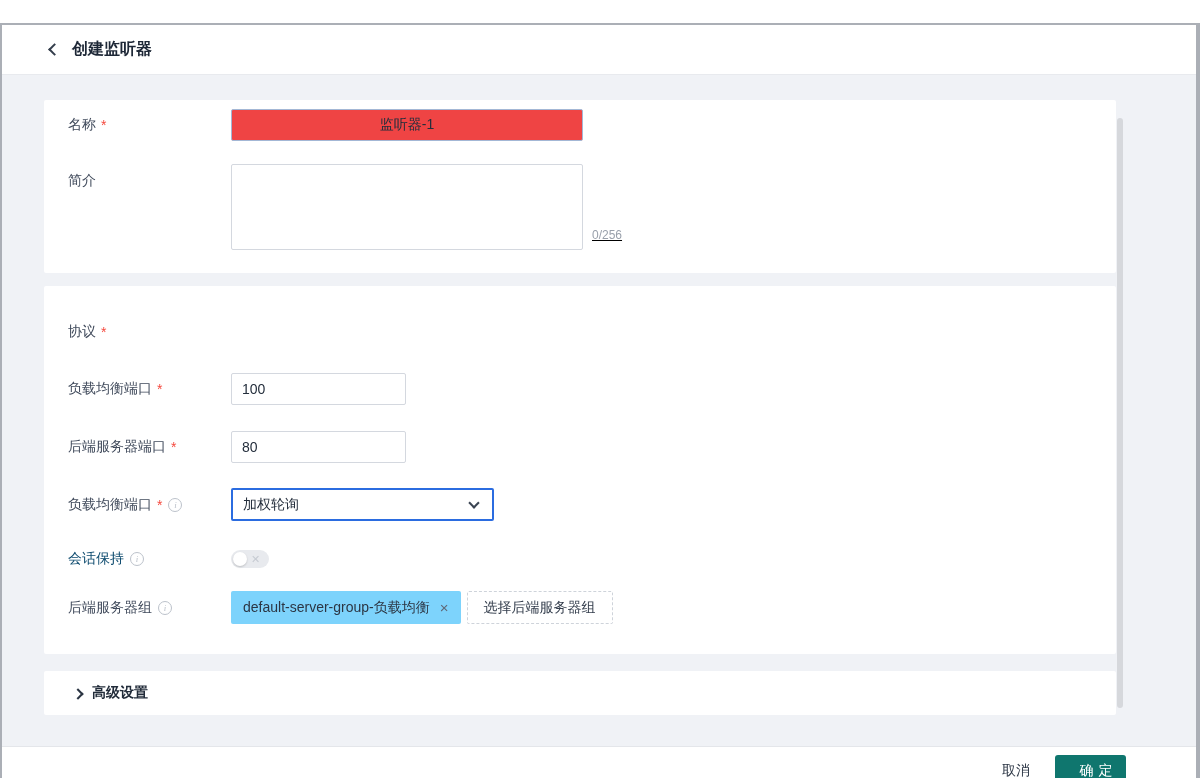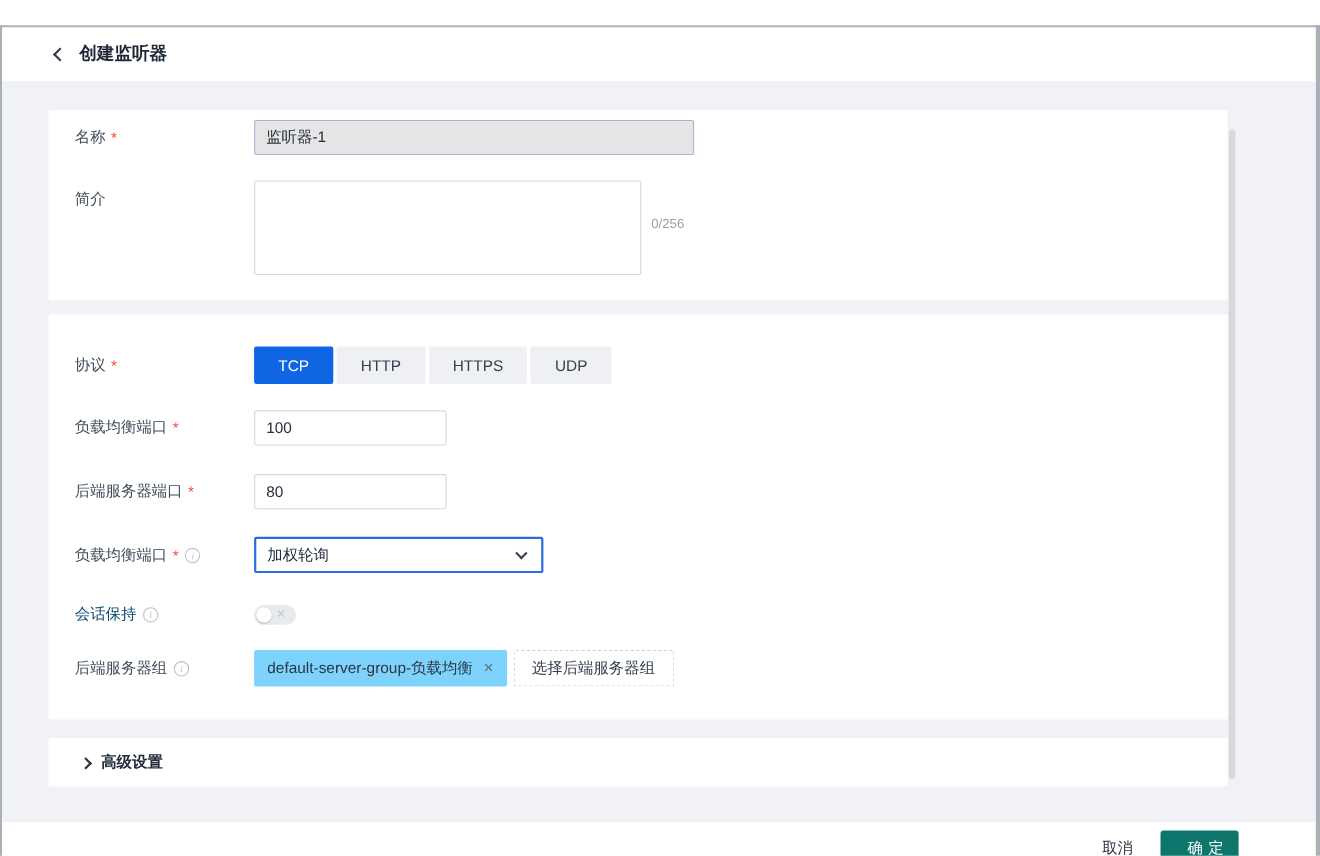--- a/index.html
+++ b/index.html
@@ -29,22 +29,22 @@
     font-size:14px; color:#414b5c; flex:0 0 auto; }
   .row.top .row-label { padding-top:8px; }
   .asterisk { color:#f5483d; font-size:14px; }
   .label-muted { color:#0c4a6e; }
   .info-icon { width:14px; height:14px; border:1px solid #bcc2cb; border-radius:50%;
     color:#bcc2cb; font-size:9px; line-height:12px; text-align:center; font-style:italic;
     font-family:"Liberation Serif",serif; flex:0 0 auto; margin-left:1px; }
 
   .text-input { height:32px; border:1px solid #d4d8df; border-radius:2px; padding:0 10px;
     font-size:14px; color:#242e3c; background:#fff; outline:none; font-family:inherit; }
-  .name-input { width:400px; background:#e5e5e5; border-color:#a3b7d5; }
-  .desc-wrap { display:flex; align-items:center; }
+  .name-input { width:352px; background:#ef4444; border-color:#a3b7d5;text-align:center; }
+  .desc-wrap { display:flex; align-items:flex-end;text-decoration:underline; }
   .textarea { width:352px; height:86px; border:1px solid #d4d8df; border-radius:2px;
     padding:8px 10px; font-size:14px; color:#242e3c; resize:none; outline:none; font-family:inherit; }
   .char-counter { font-size:12px; color:#99a0ab; margin-left:9px; padding-bottom:8px; }
 
   .row-name { height:32px; margin-bottom:23px; }
   .row-protocol { height:34px; margin-bottom:24px; }
   .row-lbport { height:32px; margin-bottom:26px; }
   .row-beport { height:32px; margin-bottom:25px; }
   .row-algo { height:33px; margin-bottom:29px; }
   .row-session { height:18px; margin-bottom:23px; }
@@ -123,26 +123,20 @@
       </div>
     </section>
 
     <section class="card card-config">
 
       <div class="row row-protocol">
         <div class="row-label">
           <span>协议</span>
           <span class="asterisk">*</span>
         </div>
-        <div class="seg-group">
-          <button class="seg-btn active">TCP</button>
-          <button class="seg-btn">HTTP</button>
-          <button class="seg-btn">HTTPS</button>
-          <button class="seg-btn">UDP</button>
-        </div>
       </div>
 
       <div class="row row-lbport">
         <div class="row-label">
           <span>负载均衡端口</span>
           <span class="asterisk">*</span>
         </div>
         <input class="text-input port-input" value="100" style="">
       </div>
 

